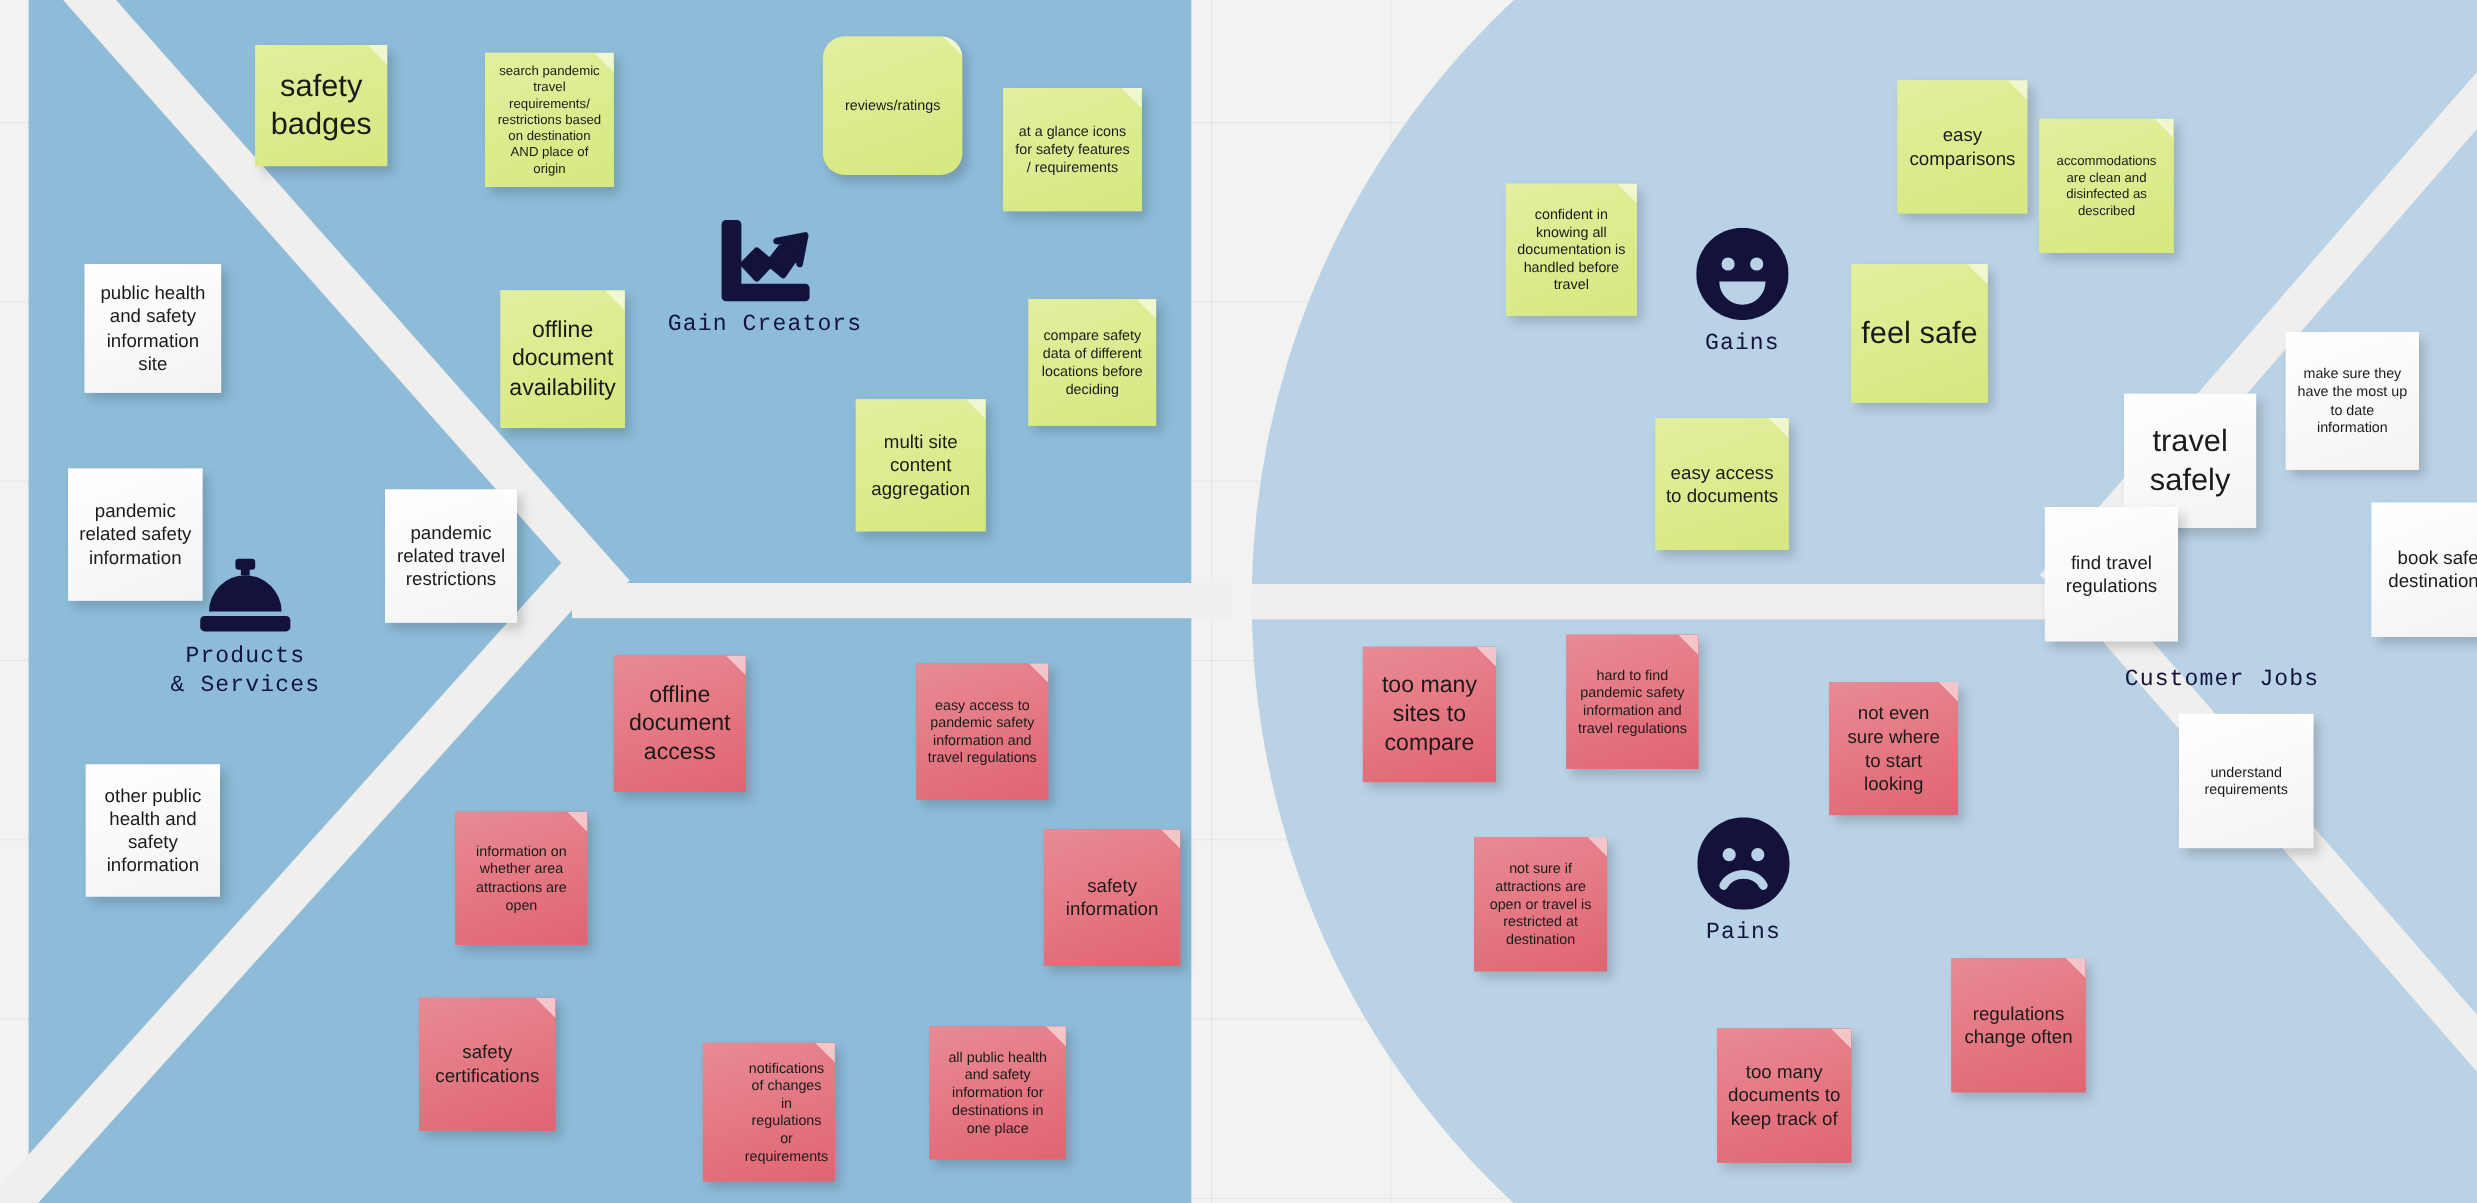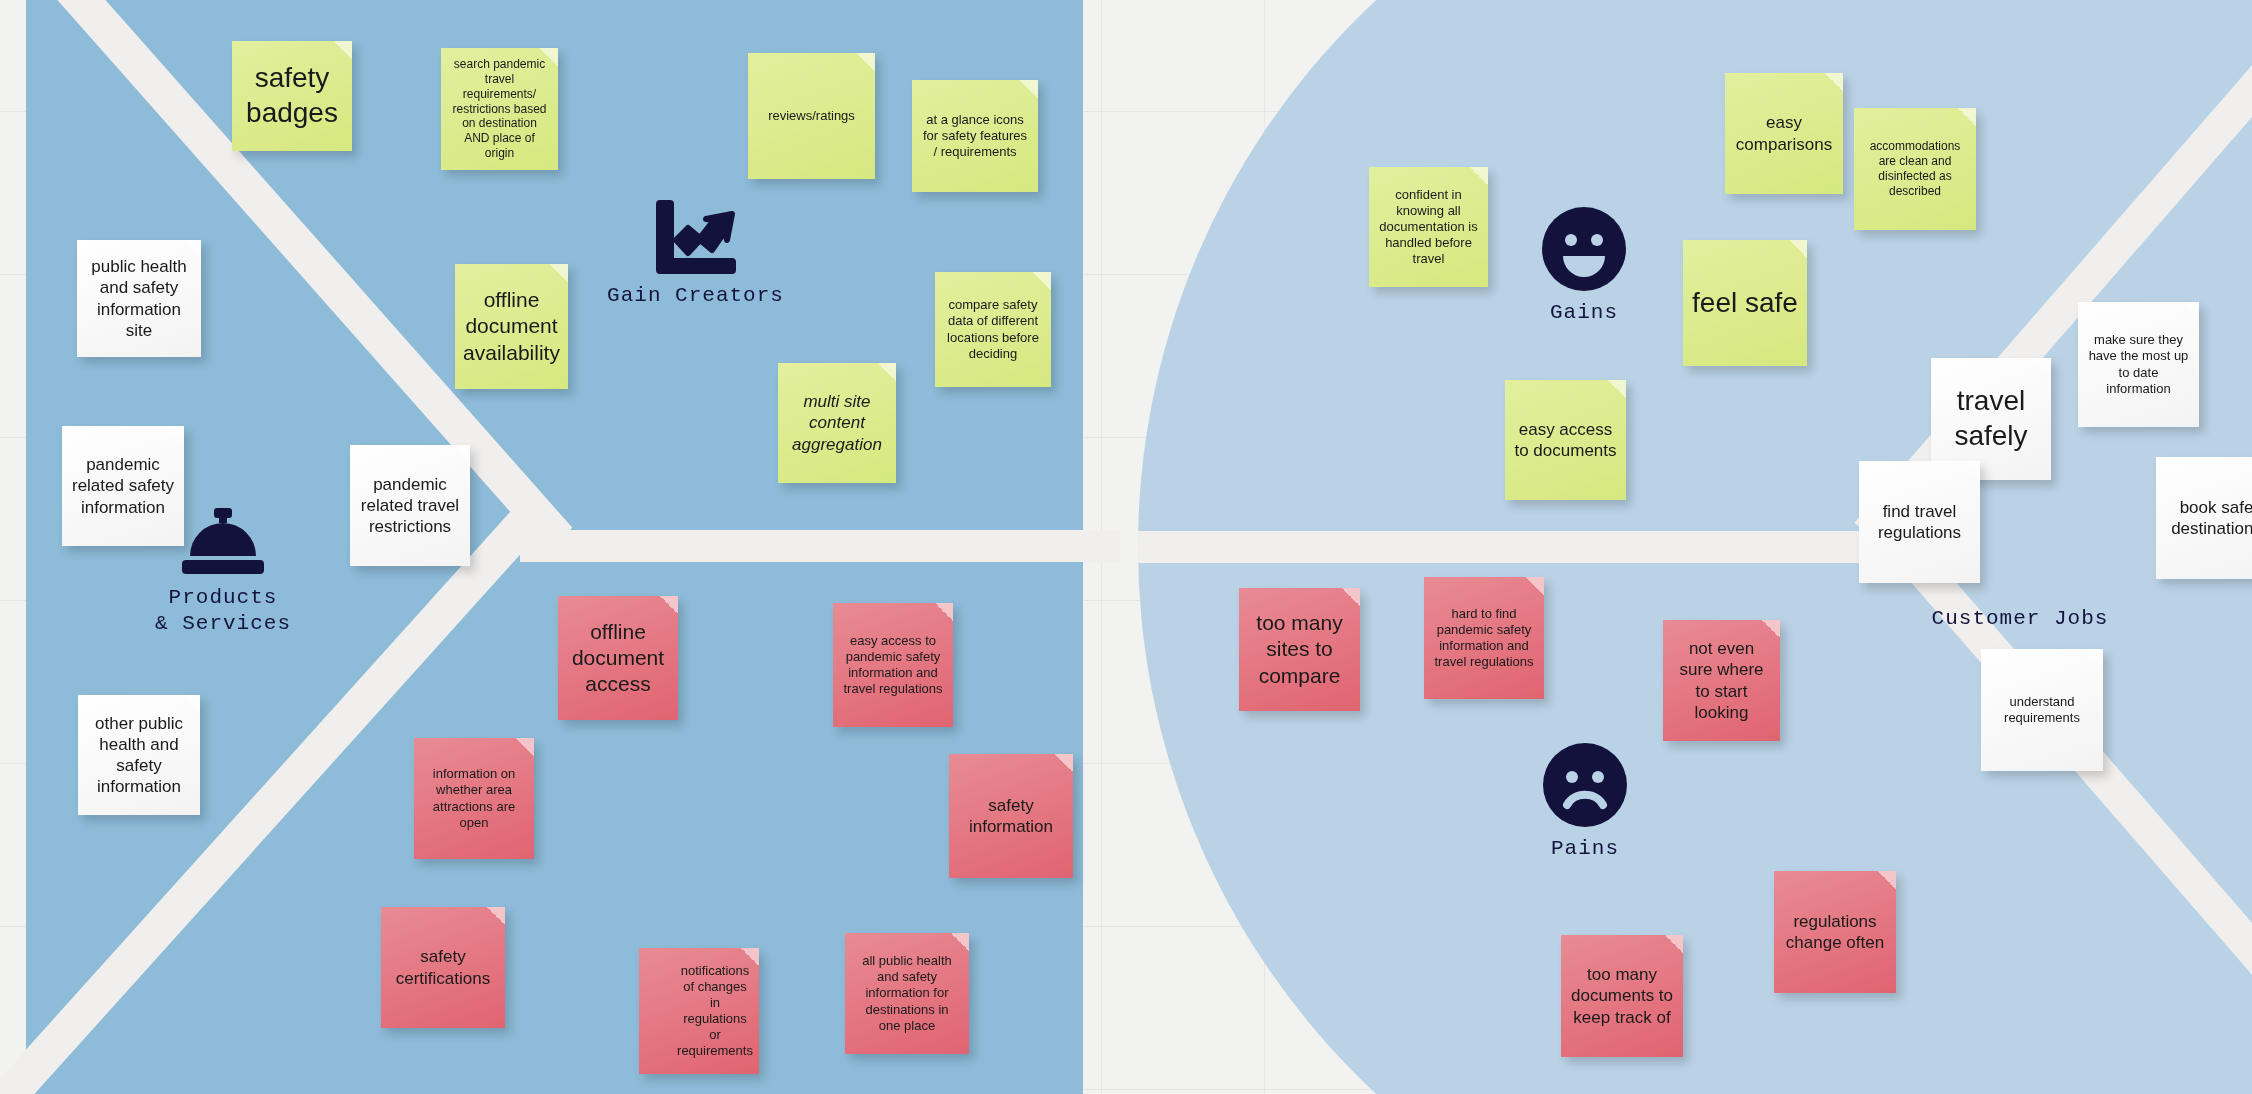--- a/index.html
+++ b/index.html
@@ -126,31 +126,31 @@
   <div id="value-map">
     <div class="vm-band" id="vm-diag-top"></div>
     <div class="vm-band" id="vm-diag-bot"></div>
     <div class="vm-band" id="vm-horiz"></div>
   </div>
 
   <div class="note green fs-xl" style="left:232px;top:41px;width:120px;height:110px;">safety badges</div>
 
   <div class="note green fs-xs" style="left:441px;top:48px;width:117px;height:122px;">search pandemic travel requirements/ restrictions based on destination AND place of origin</div>
 
-  <div class="note green fs-sm" style="left:748px;top:53px;width:127px;height:126px;">reviews/ratings</div>
+  <div class="note green fs-sm" style="left:748px;top:33px;width:127px;height:126px;border-radius:20px;">reviews/ratings</div>
 
   <div class="note green fs-sm" style="left:912px;top:80px;width:126px;height:112px;">at a glance icons for safety features / requirements</div>
 
   <div class="note white fs-md" style="left:41px;top:240px;width:124px;height:117px;">public health and safety information site</div>
 
   <div class="note green fs-lg" style="left:455px;top:264px;width:113px;height:125px;">offline document availability</div>
 
   <div class="note green fs-sm" style="left:935px;top:272px;width:116px;height:115px;">compare safety data of different locations before deciding</div>
 
-  <div class="note green fs-md" style="left:742px;top:363px;width:118px;height:120px;font-style:italic;">multi site content aggregation</div>
+  <div class="note green fs-md" style="left:742px;top:363px;width:118px;height:120px;">multi site content aggregation</div>
 
   <div class="note white fs-md" style="left:26px;top:426px;width:122px;height:120px;">pandemic related safety information</div>
 
   <div class="note white fs-md" style="left:314px;top:445px;width:120px;height:121px;">pandemic related travel restrictions</div>
 
   <div class="note white fs-md" style="left:42px;top:695px;width:122px;height:120px;">other public health and safety information</div>
 
   <div class="note red fs-lg" style="left:558px;top:596px;width:120px;height:124px;">offline document access</div>
 
   <div class="note red fs-sm" style="left:833px;top:603px;width:120px;height:124px;">easy access to pandemic safety information and travel regulations</div>
@@ -216,20 +216,21 @@
   <div class="note white fs-md" style="left:2120px;top:457px;width:121px;height:122px;">book safe destinations</div>
 
   <div class="note white fs-sm" style="left:1981px;top:649px;width:122px;height:122px;">understand requirements</div>
 
   <div class="note red fs-lg" style="left:1239px;top:588px;width:121px;height:123px;">too many sites to compare</div>
 
   <div class="note red fs-sm" style="left:1424px;top:577px;width:120px;height:122px;">hard to find pandemic safety information and travel regulations</div>
 
   <div class="note red fs-md" style="left:1627px;top:620px;width:117px;height:121px;">not even sure where to start looking</div>
 
+  <div class="note red fs-sm" style="left:1340px;top:761px;width:121px;height:122px;">not sure if attractions are open or travel is restricted at destination</div>
 
   <div class="note red fs-md" style="left:1525px;top:935px;width:122px;height:122px;">too many documents to keep track of</div>
 
   <div class="note red fs-md" style="left:1738px;top:871px;width:122px;height:122px;">regulations change often</div>
 
   <div class="section" style="left:1484px;top:207px;width:200px;">
     <span class="ic">
       <svg width="84" height="84" viewBox="0 0 84 84" aria-hidden="true">
         <circle cx="42" cy="42" r="42" fill="#12123c"></circle>
         <circle cx="29" cy="33" r="6" fill="#b9d2e5"></circle>

